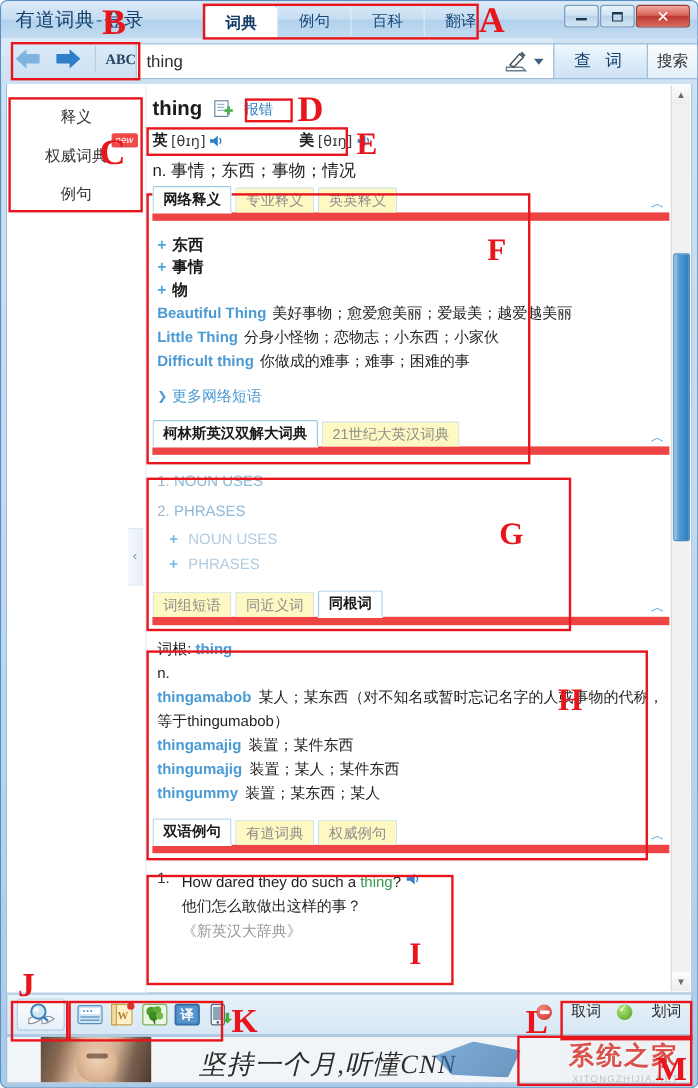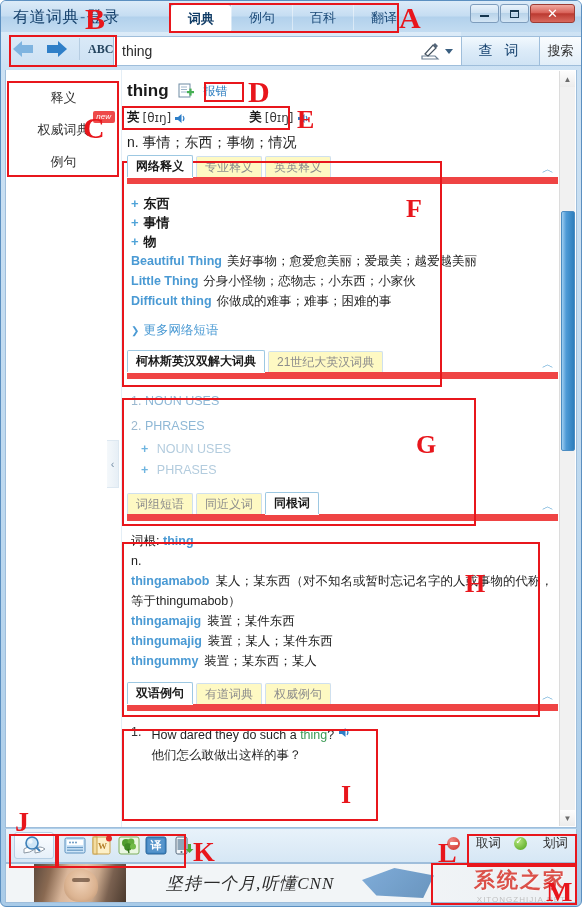--- a/index.html
+++ b/index.html
@@ -288,21 +288,21 @@
     border-radius:50% 50% 45% 45%;
     background: radial-gradient(ellipse at 50% 40%, #f0d2b8 0%, #dcb492 60%, #b98f6d 100%);
   }
   .ad-photo::after {
     content:''; position:absolute; left:38px; top:14px; width:18px; height:4px;
     background: rgba(60,35,20,.55); border-radius:2px;
     box-shadow: 0 0 0 0 transparent;
   }
   .ad-text {
     position: absolute; left: 160px; top: 8px;
-    font-size: 17px; color: #2b2b2b; font-style: italic;
+    font-size: 22px; color: #2b2b2b; font-style: italic;
     font-family: "Liberation Serif", serif; letter-spacing: 1px;
   }
   .ad-fade {
     position:absolute; right:0; top:0; width:200px; height:100%;
     background: linear-gradient(to right, rgba(242,245,247,0), #eef2f5 60%);
   }
   .watermark {
     position: absolute; right: 4px; top: -2px; width: 210px; height: 44px;
     opacity: .85;
   }
@@ -566,20 +566,21 @@
             <div>
               <div class="ex-en"><span>How dared they do such a </span><span class="hl">thing</span><span>?</span>
                 <span class="spk">
                   <svg width="13" height="13" viewBox="0 0 13 13">
                       <path d="M1,5 L4,5 L7.5,2 L7.5,11 L4,8 L1,8 Z" fill="#2f7fc8"></path>
                       <path d="M9,4 Q11,6.5 9,9" stroke="#2f7fc8" stroke-width="1.1" fill="none"></path>
                     </svg>
                 </span>
               </div>
               <div class="ex-cn">他们怎么敢做出这样的事？</div>
+              <div class="ex-src">《新英汉大辞典》</div>
             </div>
           </div>
         </div>
       </div>
 
     </div>
 
     <div class="vscroll">
       <div class="vsb-up">▲</div>
       <div class="vsb-thumb"></div>

